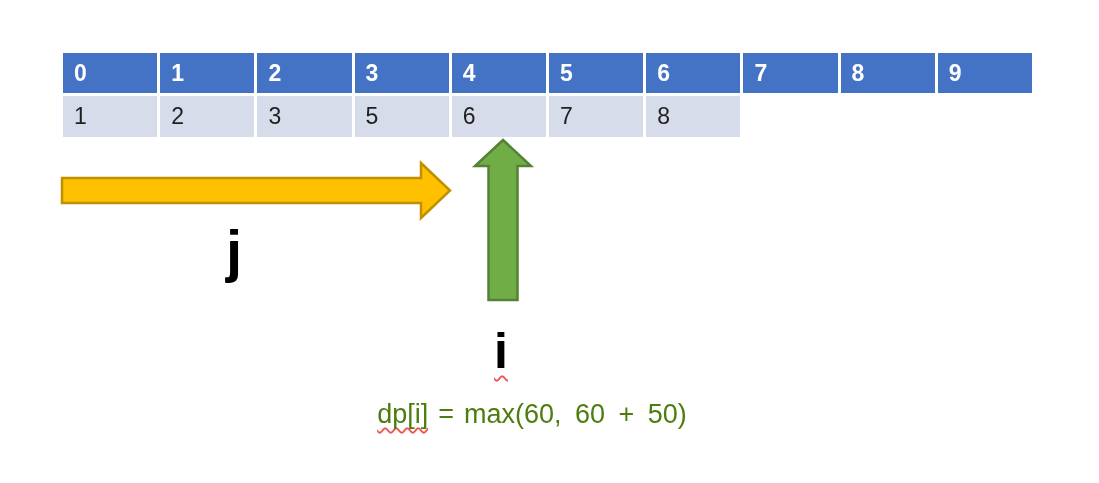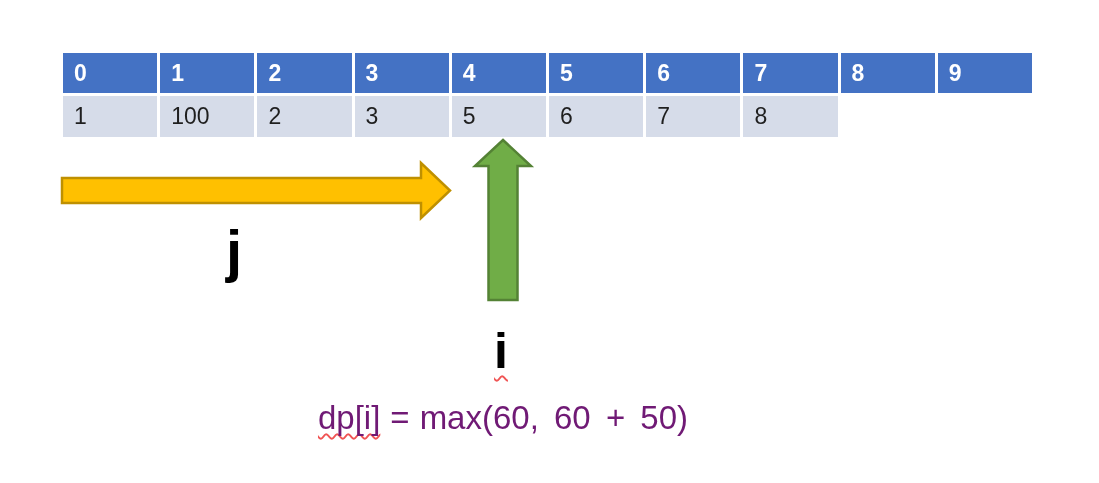--- a/index.html
+++ b/index.html
@@ -85,26 +85,26 @@
   .i-label {
     left: 501px;
     top: 326px;
     font-size: 50px;
     text-underline-offset: 7px;
   }
 
   
   .formula {
     position: absolute;
-    left: 503px;
+    left: 532px;
     top: 398px;
     transform: translateX(-50%);
-    font-size: 33px;
+    font-size: 27px;
     line-height: 1.2;
-    color: #701a75;
+    color: #4d7c0f;
     white-space: nowrap;
     word-spacing: 6px;
   }
   .formula .part {
     display: inline-block;
   }
   .formula .gap {
     display: inline-block;
     width: 10px;
   }
@@ -132,21 +132,20 @@
       <div class="cell header">1</div>
       <div class="cell header">2</div>
       <div class="cell header">3</div>
       <div class="cell header">4</div>
       <div class="cell header">5</div>
       <div class="cell header">6</div>
       <div class="cell header">7</div>
       <div class="cell header">8</div>
       <div class="cell header">9</div>
       <div class="cell value">1</div>
-      <div class="cell value">100</div>
       <div class="cell value">2</div>
       <div class="cell value">3</div>
       <div class="cell value">5</div>
       <div class="cell value">6</div>
       <div class="cell value">7</div>
       <div class="cell value">8</div>
     </div>
 
   <svg class="arrow-layer" viewBox="0 0 1099 483" aria-hidden="true">
     <polygon class="j-arrow" points="62,178 421,178 421,163 450,190.5 421,218 421,203 62,203"></polygon>

